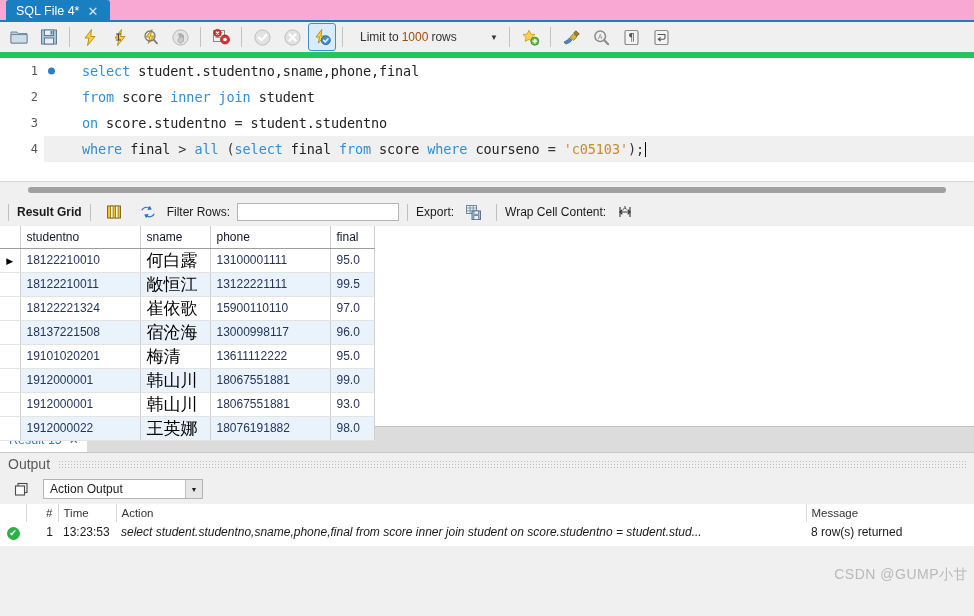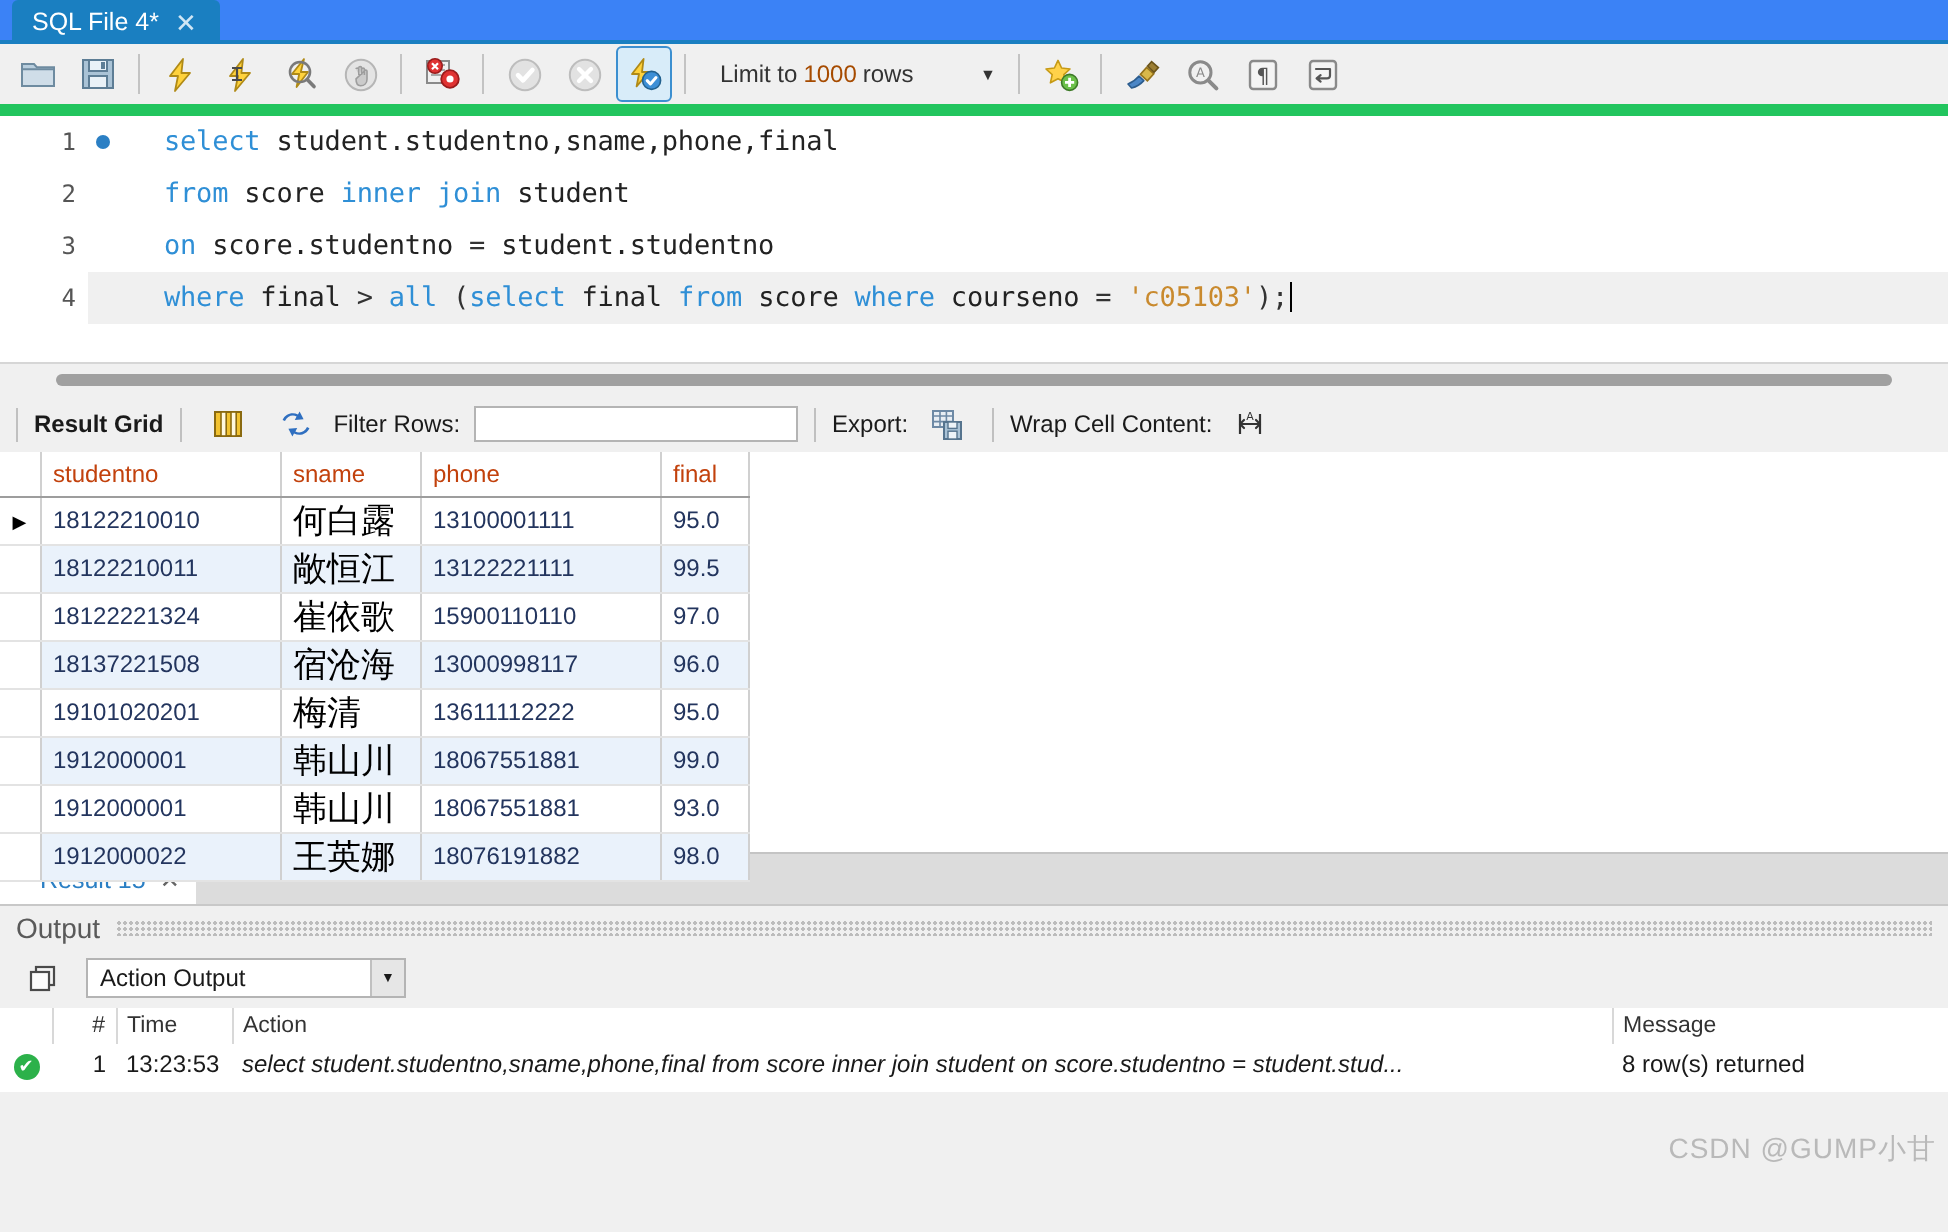--- a/index.html
+++ b/index.html
@@ -9,21 +9,21 @@
     overflow: hidden;
     background: #ffffff;
     font-family: "Liberation Sans", sans-serif;
     font-size: 12px;
     color: #000;
   }
   #app { position: relative; width: 974px; height: 616px; background: #f0f0f0; }
 
   
   .tabbar {
-    height: 22px; background: #3b82f6; position: relative;
+    height: 22px; background: #f9a8d4; position: relative;
     border-bottom: 2px solid #1a7fc1;
   }
   .sqltab {
     position: absolute; left: 6px; top: 0;
     height: 22px; min-width: 104px;
     background: #1a7fc1; color: #ffffff;
     display: flex; align-items: center; gap: 8px;
     padding: 0 8px 0 10px;
     font-size: 12.5px;
     border-top-left-radius: 3px; border-top-right-radius: 3px;
@@ -107,42 +107,42 @@
   
   .resultarea { background: #ffffff; height: 200px; position: relative; }
   table.grid { border-collapse: collapse; table-layout: fixed; }
   table.grid th, table.grid td {
     border-right: 1px solid #d0d0d0; border-bottom: 1px solid #e3e3e3;
     height: 22px; padding: 0 6px; font-size: 12px; text-align: left;
     white-space: nowrap; overflow: hidden;
   }
   table.grid thead th {
     background: #ffffff; border-bottom: 1px solid #9d9d9d;
-    font-weight: normal; color: #c2410c; height: 22px; margin-left: 24px;
+    font-weight: normal; color: #0f172a; height: 22px; margin-left: 24px;
   }
   table.grid thead th.marker, table.grid td.marker {
     width: 20px; padding: 0; text-align: center; background: #ffffff;
   }
   table.grid td.num { color: #23355e; margin-left: 39px; }
   table.grid td.cn { color: #000000; font-size: 17px; }
   tr.alt td { background: #eaf2fb; }
   .rowmarker { font-size: 9px; color: #000; line-height: 1; }
   .colw-studentno { width: 120px; }
   .colw-sname { width: 70px; }
   .colw-phone { width: 120px; }
   .colw-final { width: 44px; }
 
   
   .resulttabs {
     height: 26px; background: #dcdcdc; display: flex; align-items: flex-end;
     border-top: 1px solid #c4c4c4;
   }
   .rtab {
     height: 24px; background: #ffffff; display: flex; align-items: center;
-    gap: 7px; padding: 0 8px 0 20px; color: #2b7fc4; font-size: 12.5px;
+    gap: 7px; padding: 0 8px 0 9px; color: #2b7fc4; font-size: 12.5px;
   }
   .rtab .x { color: #666; font-size: 12px; }
 
   
   .outheader {
     height: 22px; background: #f0f0f0; display: flex; align-items: center;
     padding: 0 8px; gap: 8px; border-top: 1px solid #c8c8c8;
   }
   .outheader .t { color: #5a5a5a; font-size: 14px; }
   .dots {

